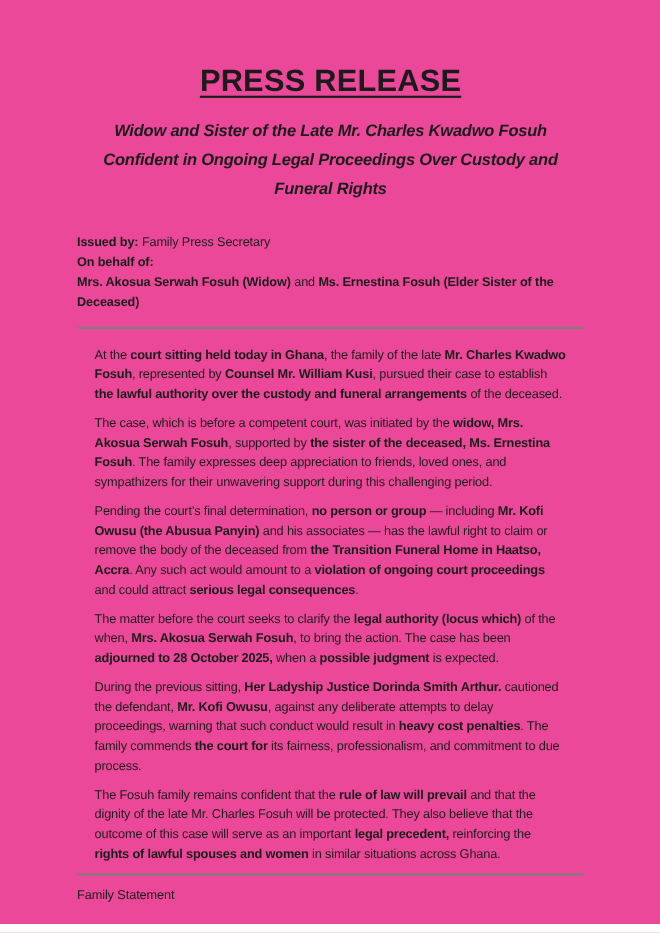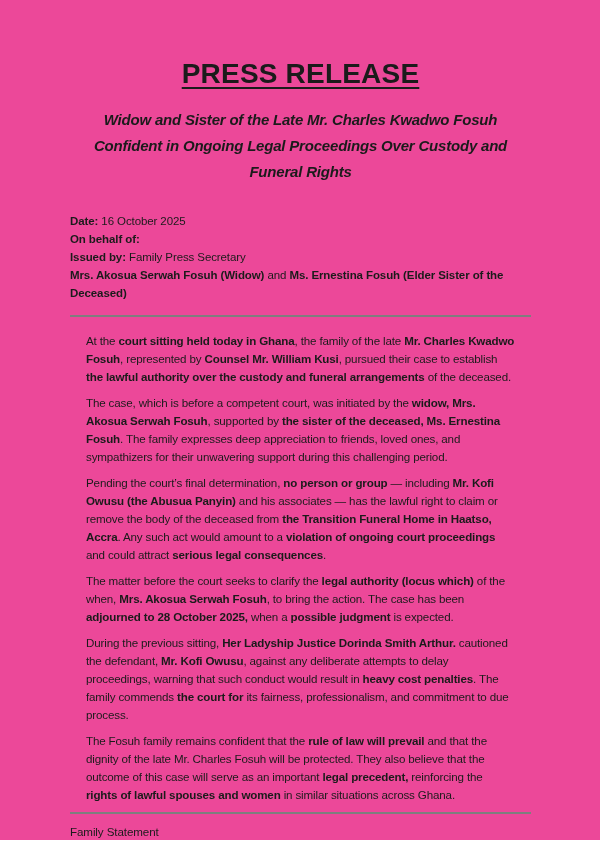--- a/index.html
+++ b/index.html
@@ -70,23 +70,22 @@
 </head>
 <body>
 
 <div class="page">
 
   <h1 class="title">PRESS RELEASE</h1>
 
   <h2 class="subtitle">Widow and Sister of the Late Mr. Charles Kwadwo Fosuh Confident in Ongoing Legal Proceedings Over Custody and Funeral Rights</h2>
 
   <div class="meta">
-    <p><span class="b">Date:</span><span> 16 October 2025</span></p>
+    <p><span class="b">Issued by:</span><span> Family Press Secretary</span></p>
     <p><span class="b">On behalf of:</span></p>
-    <p><span class="b">Issued by:</span><span> Family Press Secretary</span></p>
     <p><span class="b">Mrs. Akosua Serwah Fosuh (Widow)</span><span> and </span><span class="b">Ms. Ernestina Fosuh (Elder Sister of the Deceased)</span></p>
   </div>
 
   <hr class="rule rule-top">
 
   <div class="body-text">
     <p><span>At the </span><span class="b">court sitting held today in Ghana</span><span>, the family of the late </span><span class="b">Mr. Charles Kwadwo Fosuh</span><span>, represented by </span><span class="b">Counsel Mr. William Kusi</span><span>, pursued their case to establish </span><span class="b">the lawful authority over the custody and funeral arrangements</span><span> of the deceased.</span></p>
     <p><span>The case, which is before a competent court, was initiated by the </span><span class="b">widow, Mrs. Akosua Serwah Fosuh</span><span>, supported by </span><span class="b">the sister of the deceased, Ms. Ernestina Fosuh</span><span>. The family expresses deep appreciation to friends, loved ones, and sympathizers for their unwavering support during this challenging period.</span></p>
     <p><span>Pending the court’s final determination, </span><span class="b">no person or group</span><span> — including </span><span class="b">Mr. Kofi Owusu (the Abusua Panyin)</span><span> and his associates — has the lawful right to claim or remove the body of the deceased from </span><span class="b">the Transition Funeral Home in Haatso, Accra</span><span>. Any such act would amount to a </span><span class="b">violation of ongoing court proceedings</span><span> and could attract </span><span class="b">serious legal consequences</span><span>.</span></p>
     <p><span>The matter before the court seeks to clarify the </span><span class="b">legal authority (locus which)</span><span> of the when, </span><span class="b">Mrs. Akosua Serwah Fosuh</span><span>, to bring the action. The case has been </span><span class="b">adjourned to 28 October 2025,</span><span> when a </span><span class="b">possible judgment</span><span> is expected.</span></p>

